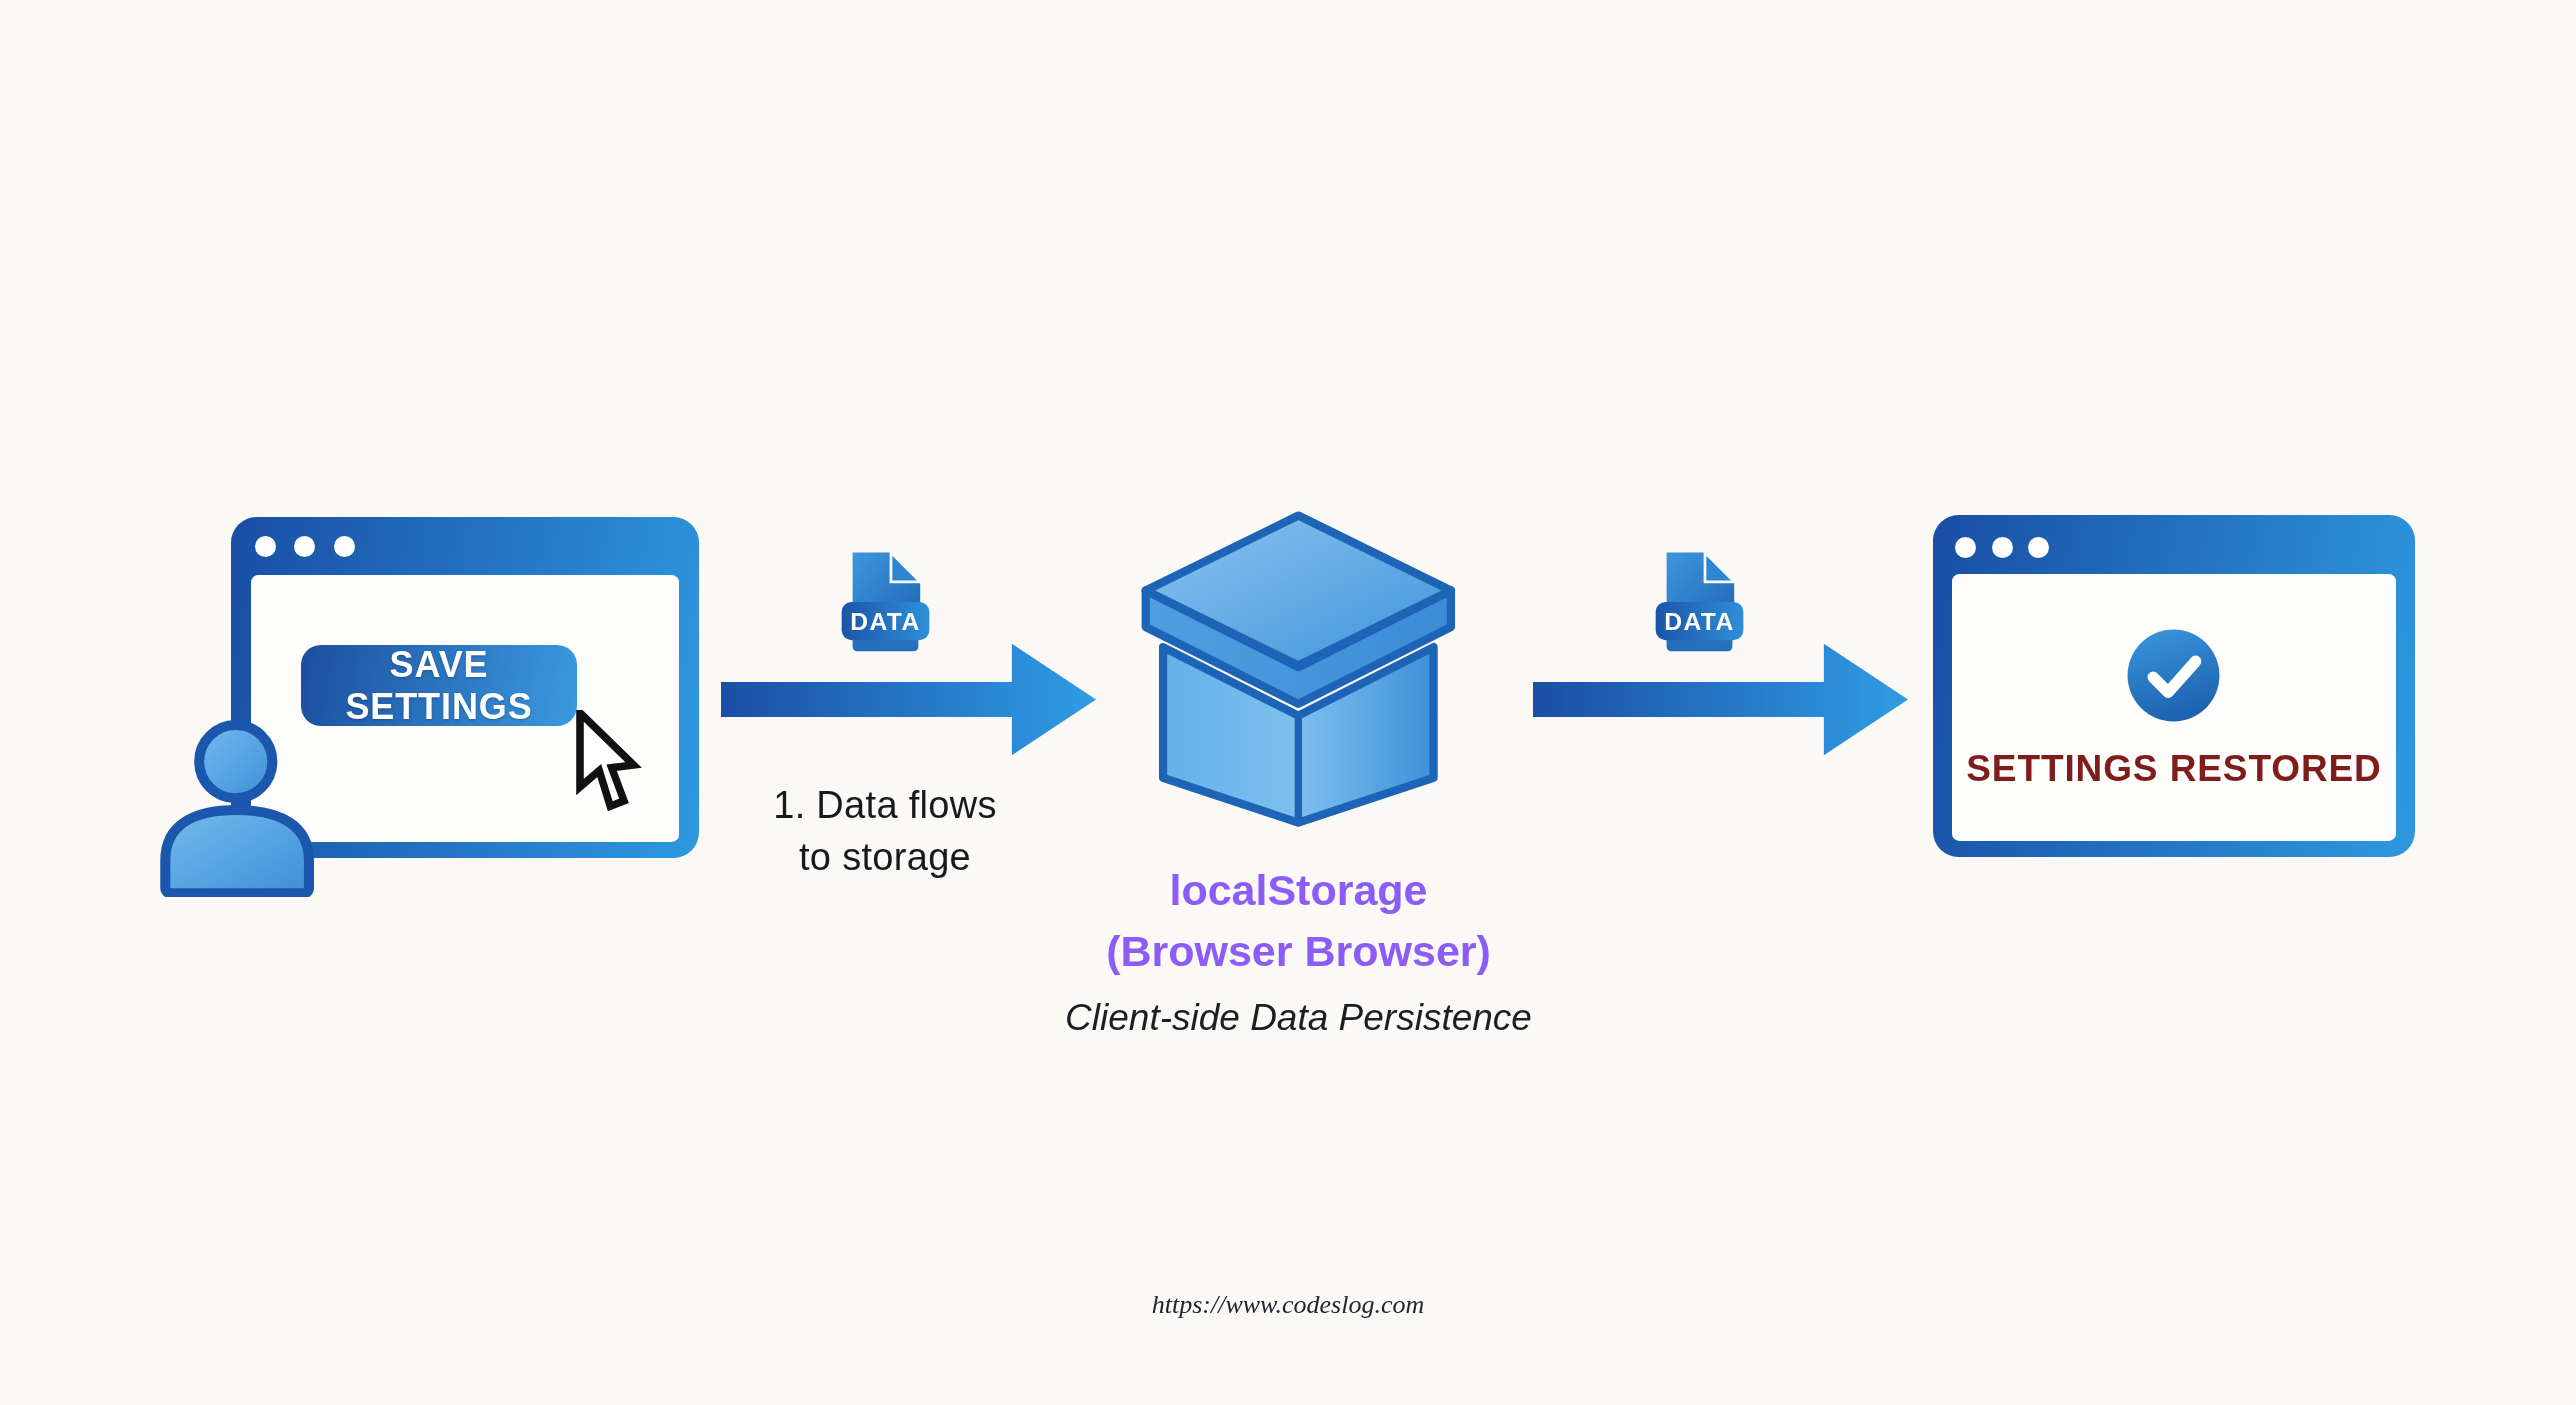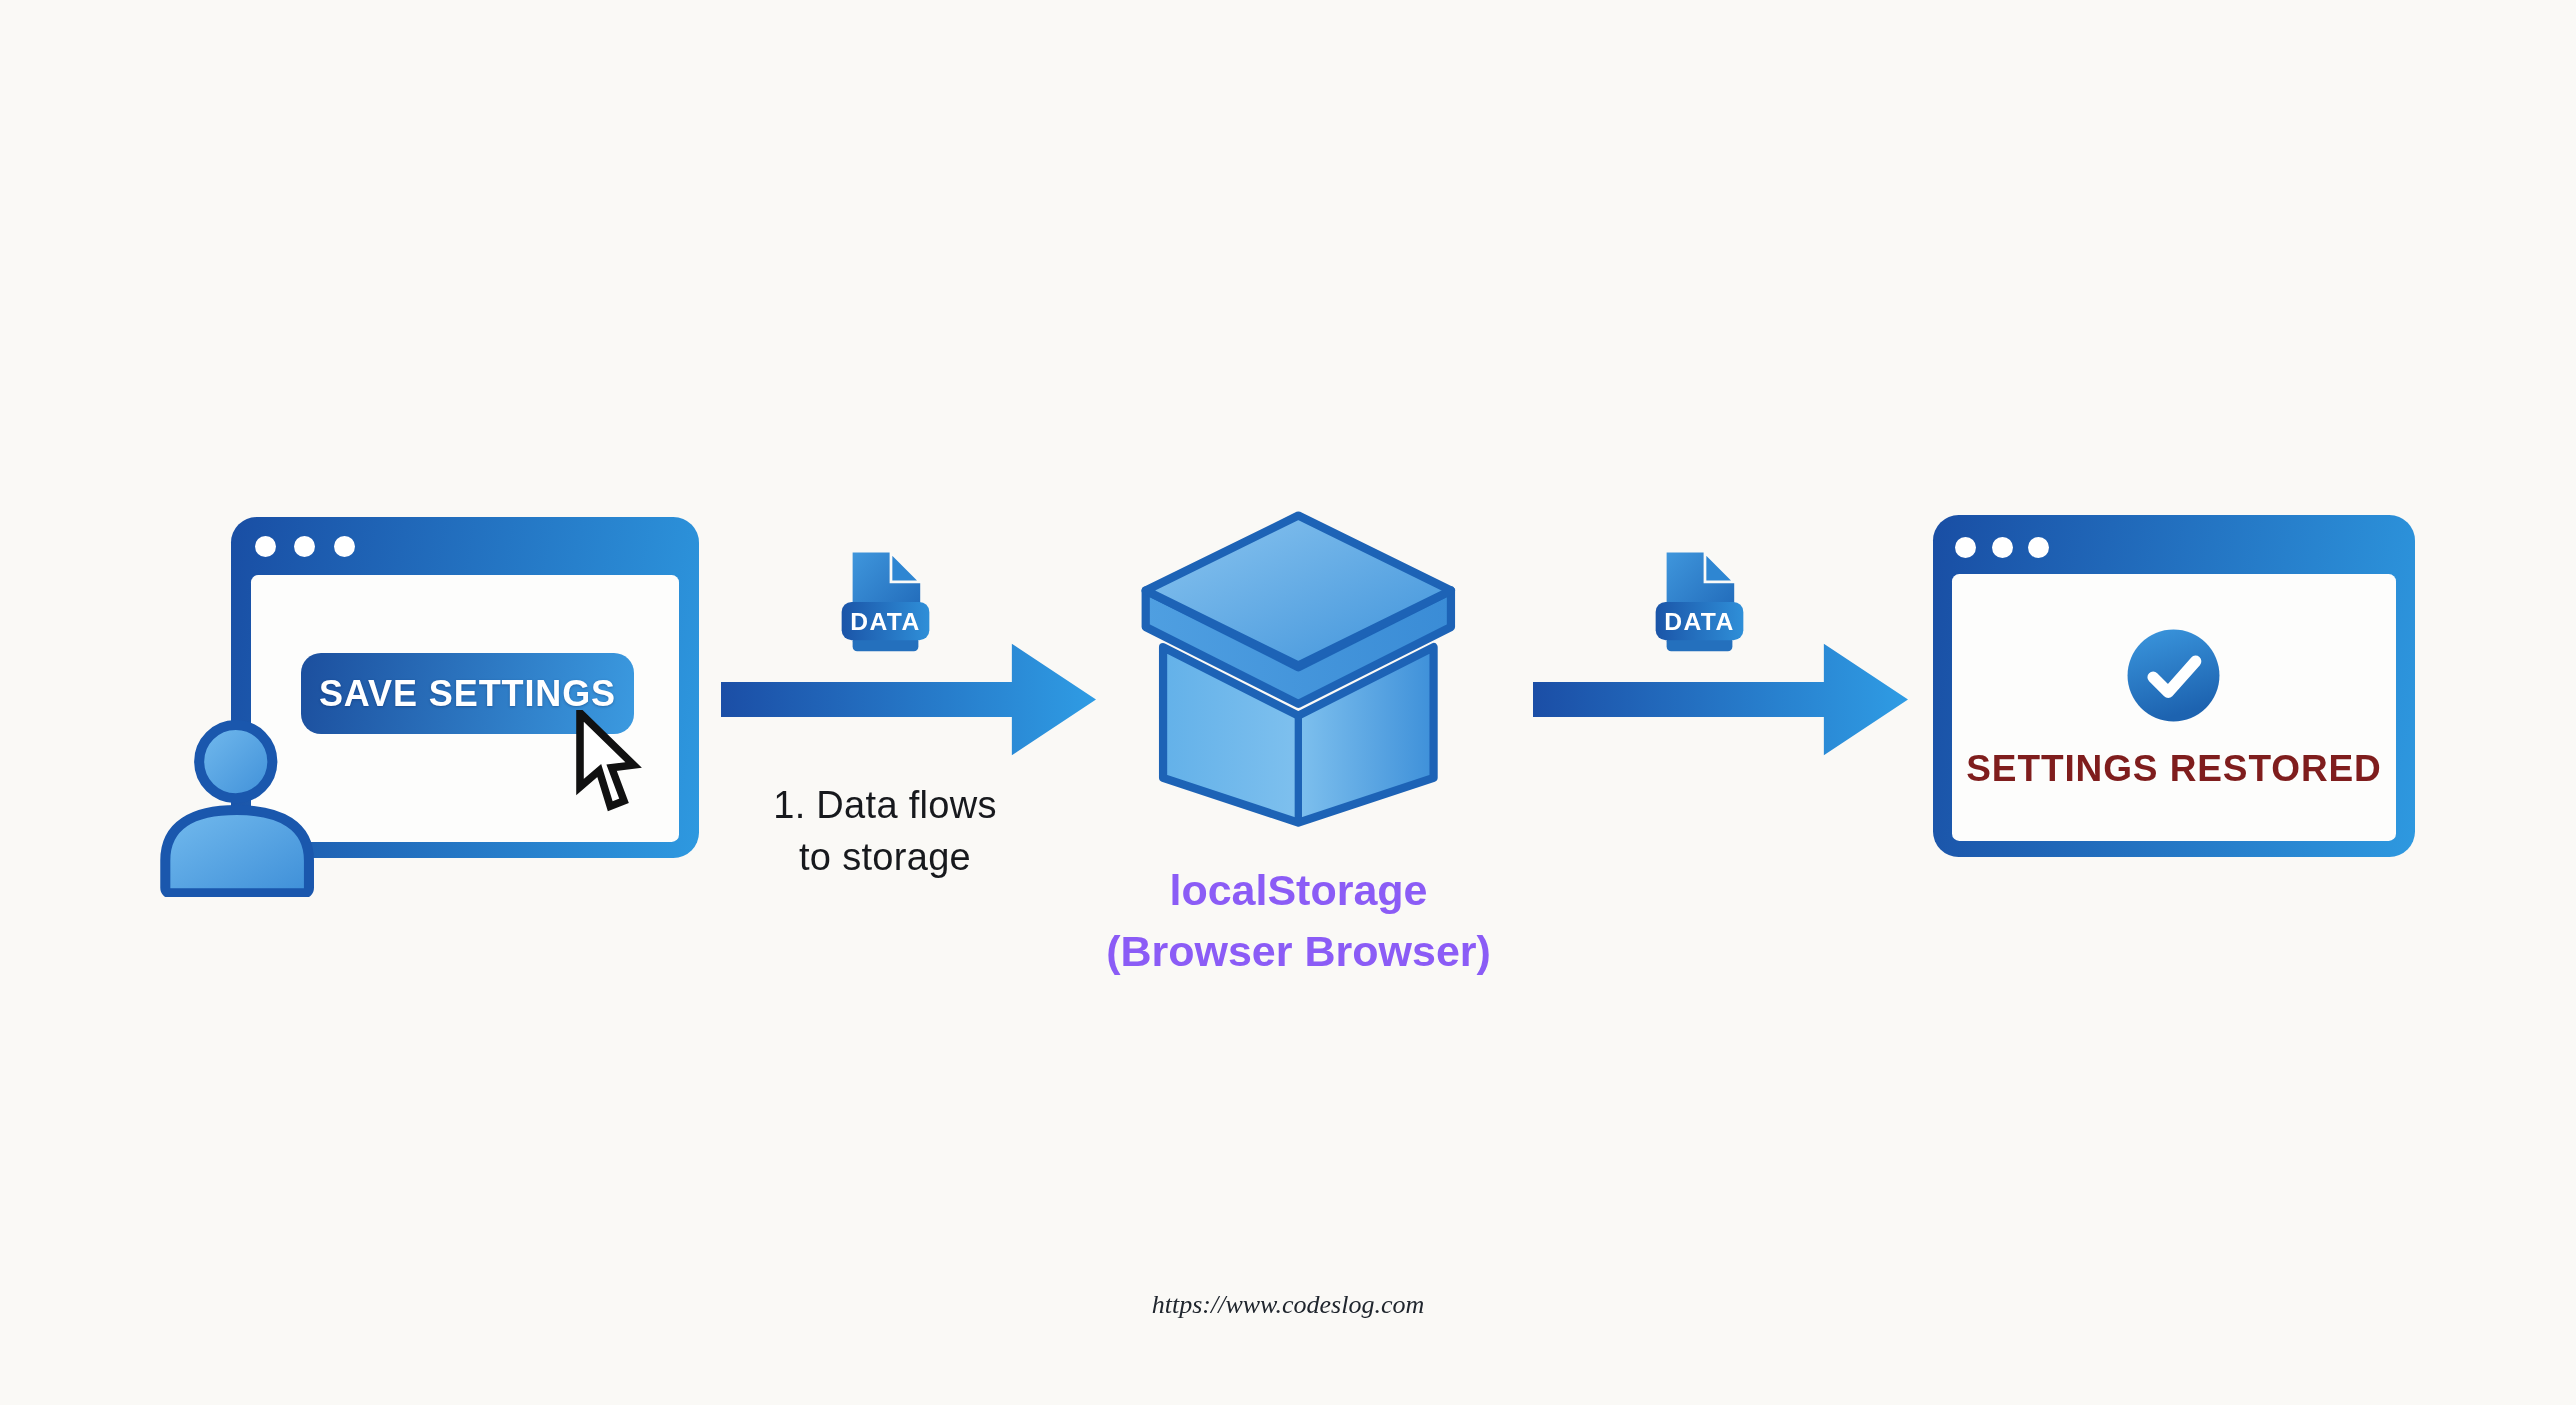--- a/index.html
+++ b/index.html
@@ -56,21 +56,21 @@
 </head>
 <body>
 
 <div class="abs" style="left:0;top:0;width:2576px;height:1405px">
 
   <div class="window" style="left:231px;top:517px;width:468px;height:341px">
     <div class="dot" style="left:24px;top:19px"></div>
     <div class="dot" style="left:63px;top:19px"></div>
     <div class="dot" style="left:103px;top:19px"></div>
     <div class="content" style="left:20px;top:58px;width:428px;height:267px"></div>
-    <button class="save-btn" style="left:70px;top:136px;width:333px;height:81px">
+    <button class="save-btn" style="left:70px;top:128px;width:276px;height:81px">
       <span>SAVE SETTINGS</span>
     </button>
   </div>
 
   <svg class="abs" style="left:156px;top:714px" width="165" height="183" viewBox="0 0 180 200">
     <defs>
       <linearGradient id="pg" x1="0" y1="0" x2="1" y2="1">
         <stop offset="0" stop-color="#74bbee"></stop>
           <stop offset="1" stop-color="#3e8fd8"></stop>
       </linearGradient>
@@ -133,20 +133,21 @@
     </defs>
     <path d="M34 150 L182 225 L330 150 L330 293 L182 342 L34 293 Z" fill="url(#bxBody)" stroke="#1d63b6" stroke-width="9" stroke-linejoin="round"></path>
     <path d="M182 225 L182 342" stroke="#1d63b6" stroke-width="8"></path>
     <path d="M15 88 L182 172 L349 88 L349 128 L182 212 L15 128 Z" fill="url(#bxRim)" stroke="#1d63b6" stroke-width="9" stroke-linejoin="round"></path>
     <path d="M182 6 L349 88 L182 170 L15 88 Z" fill="url(#bxLid)" stroke="#1d63b6" stroke-width="9" stroke-linejoin="round"></path>
   </svg>
 
   <div class="storage-block" style="left:1015px;top:860px;width:567px">
     <div class="storage-title">localStorage</div>
     <div class="storage-title">(Browser Browser)</div>
+    <div class="storage-caption">Client-side Data Persistence</div>
   </div>
 
   <svg class="abs" style="left:1533px;top:640px" width="375" height="119" viewBox="0 0 410 130">
     <defs>
       <linearGradient id="a2" x1="0" y1="0" x2="1" y2="0">
         <stop offset="0" stop-color="#1b4ea6"></stop>
           <stop offset="1" stop-color="#2f9ce4"></stop>
       </linearGradient>
     </defs>
     <path d="M0 46 H318 V4 L410 65 L318 126 V84 H0 Z" fill="url(#a2)"></path>

